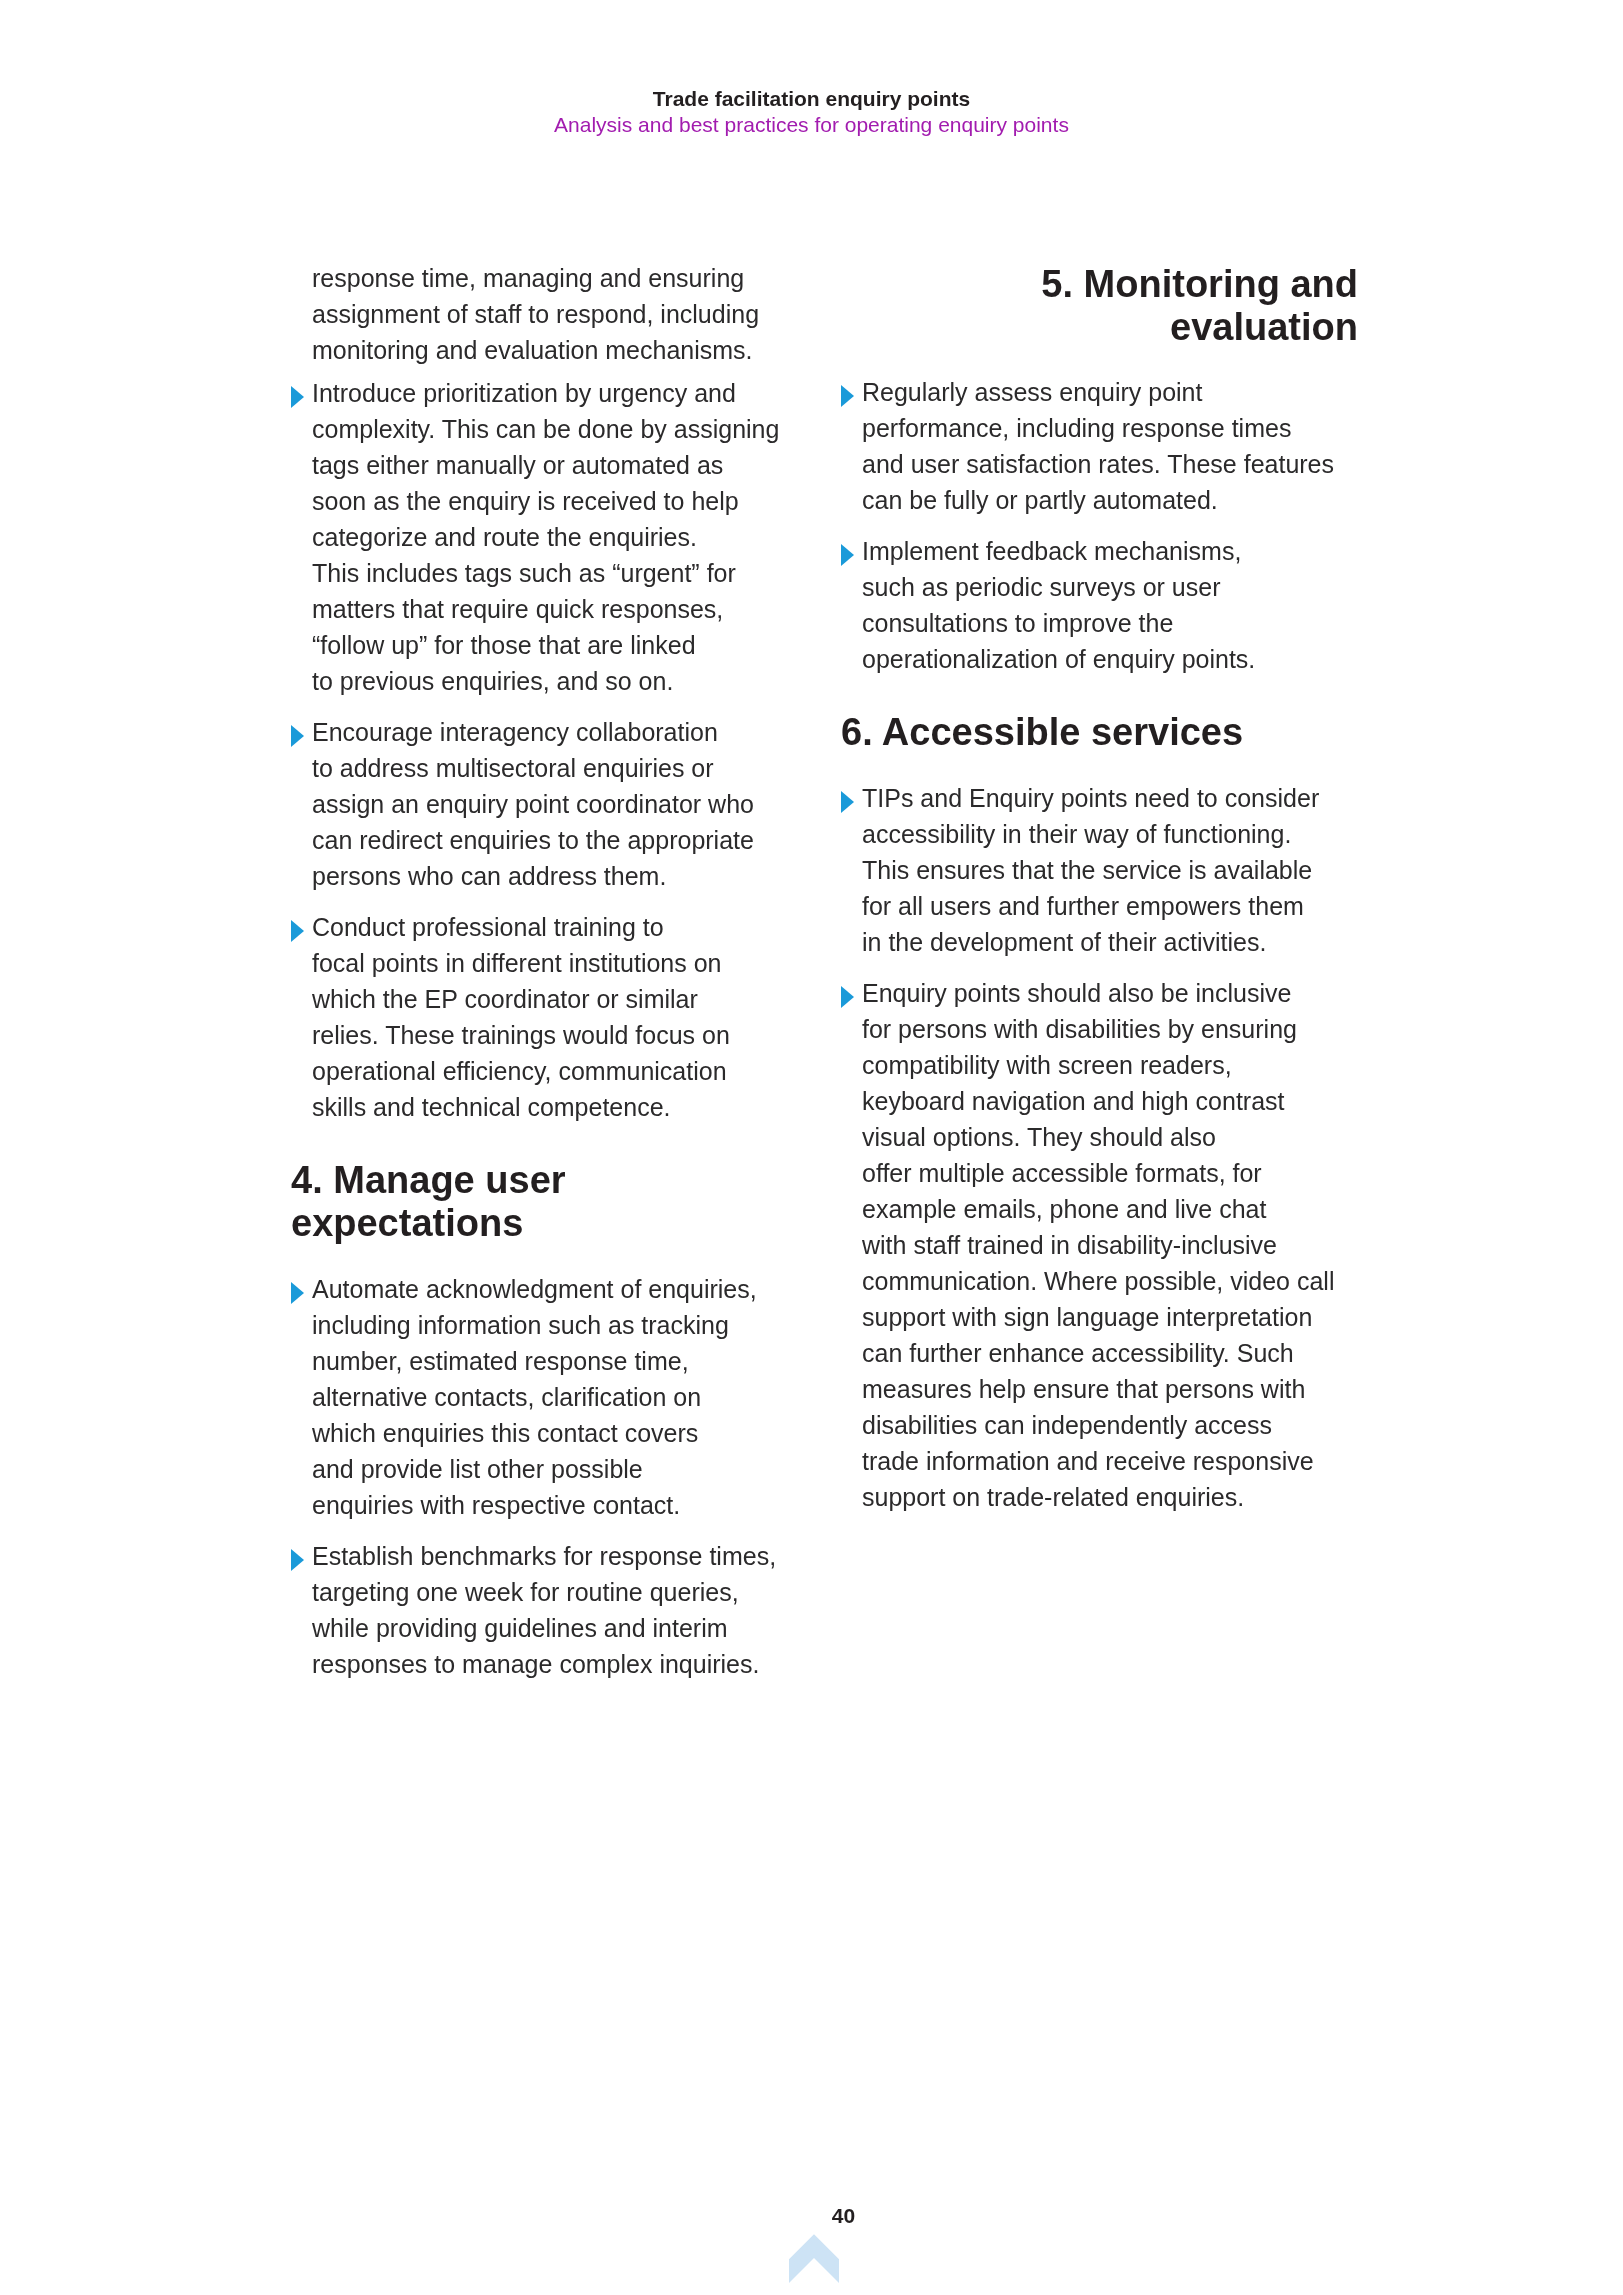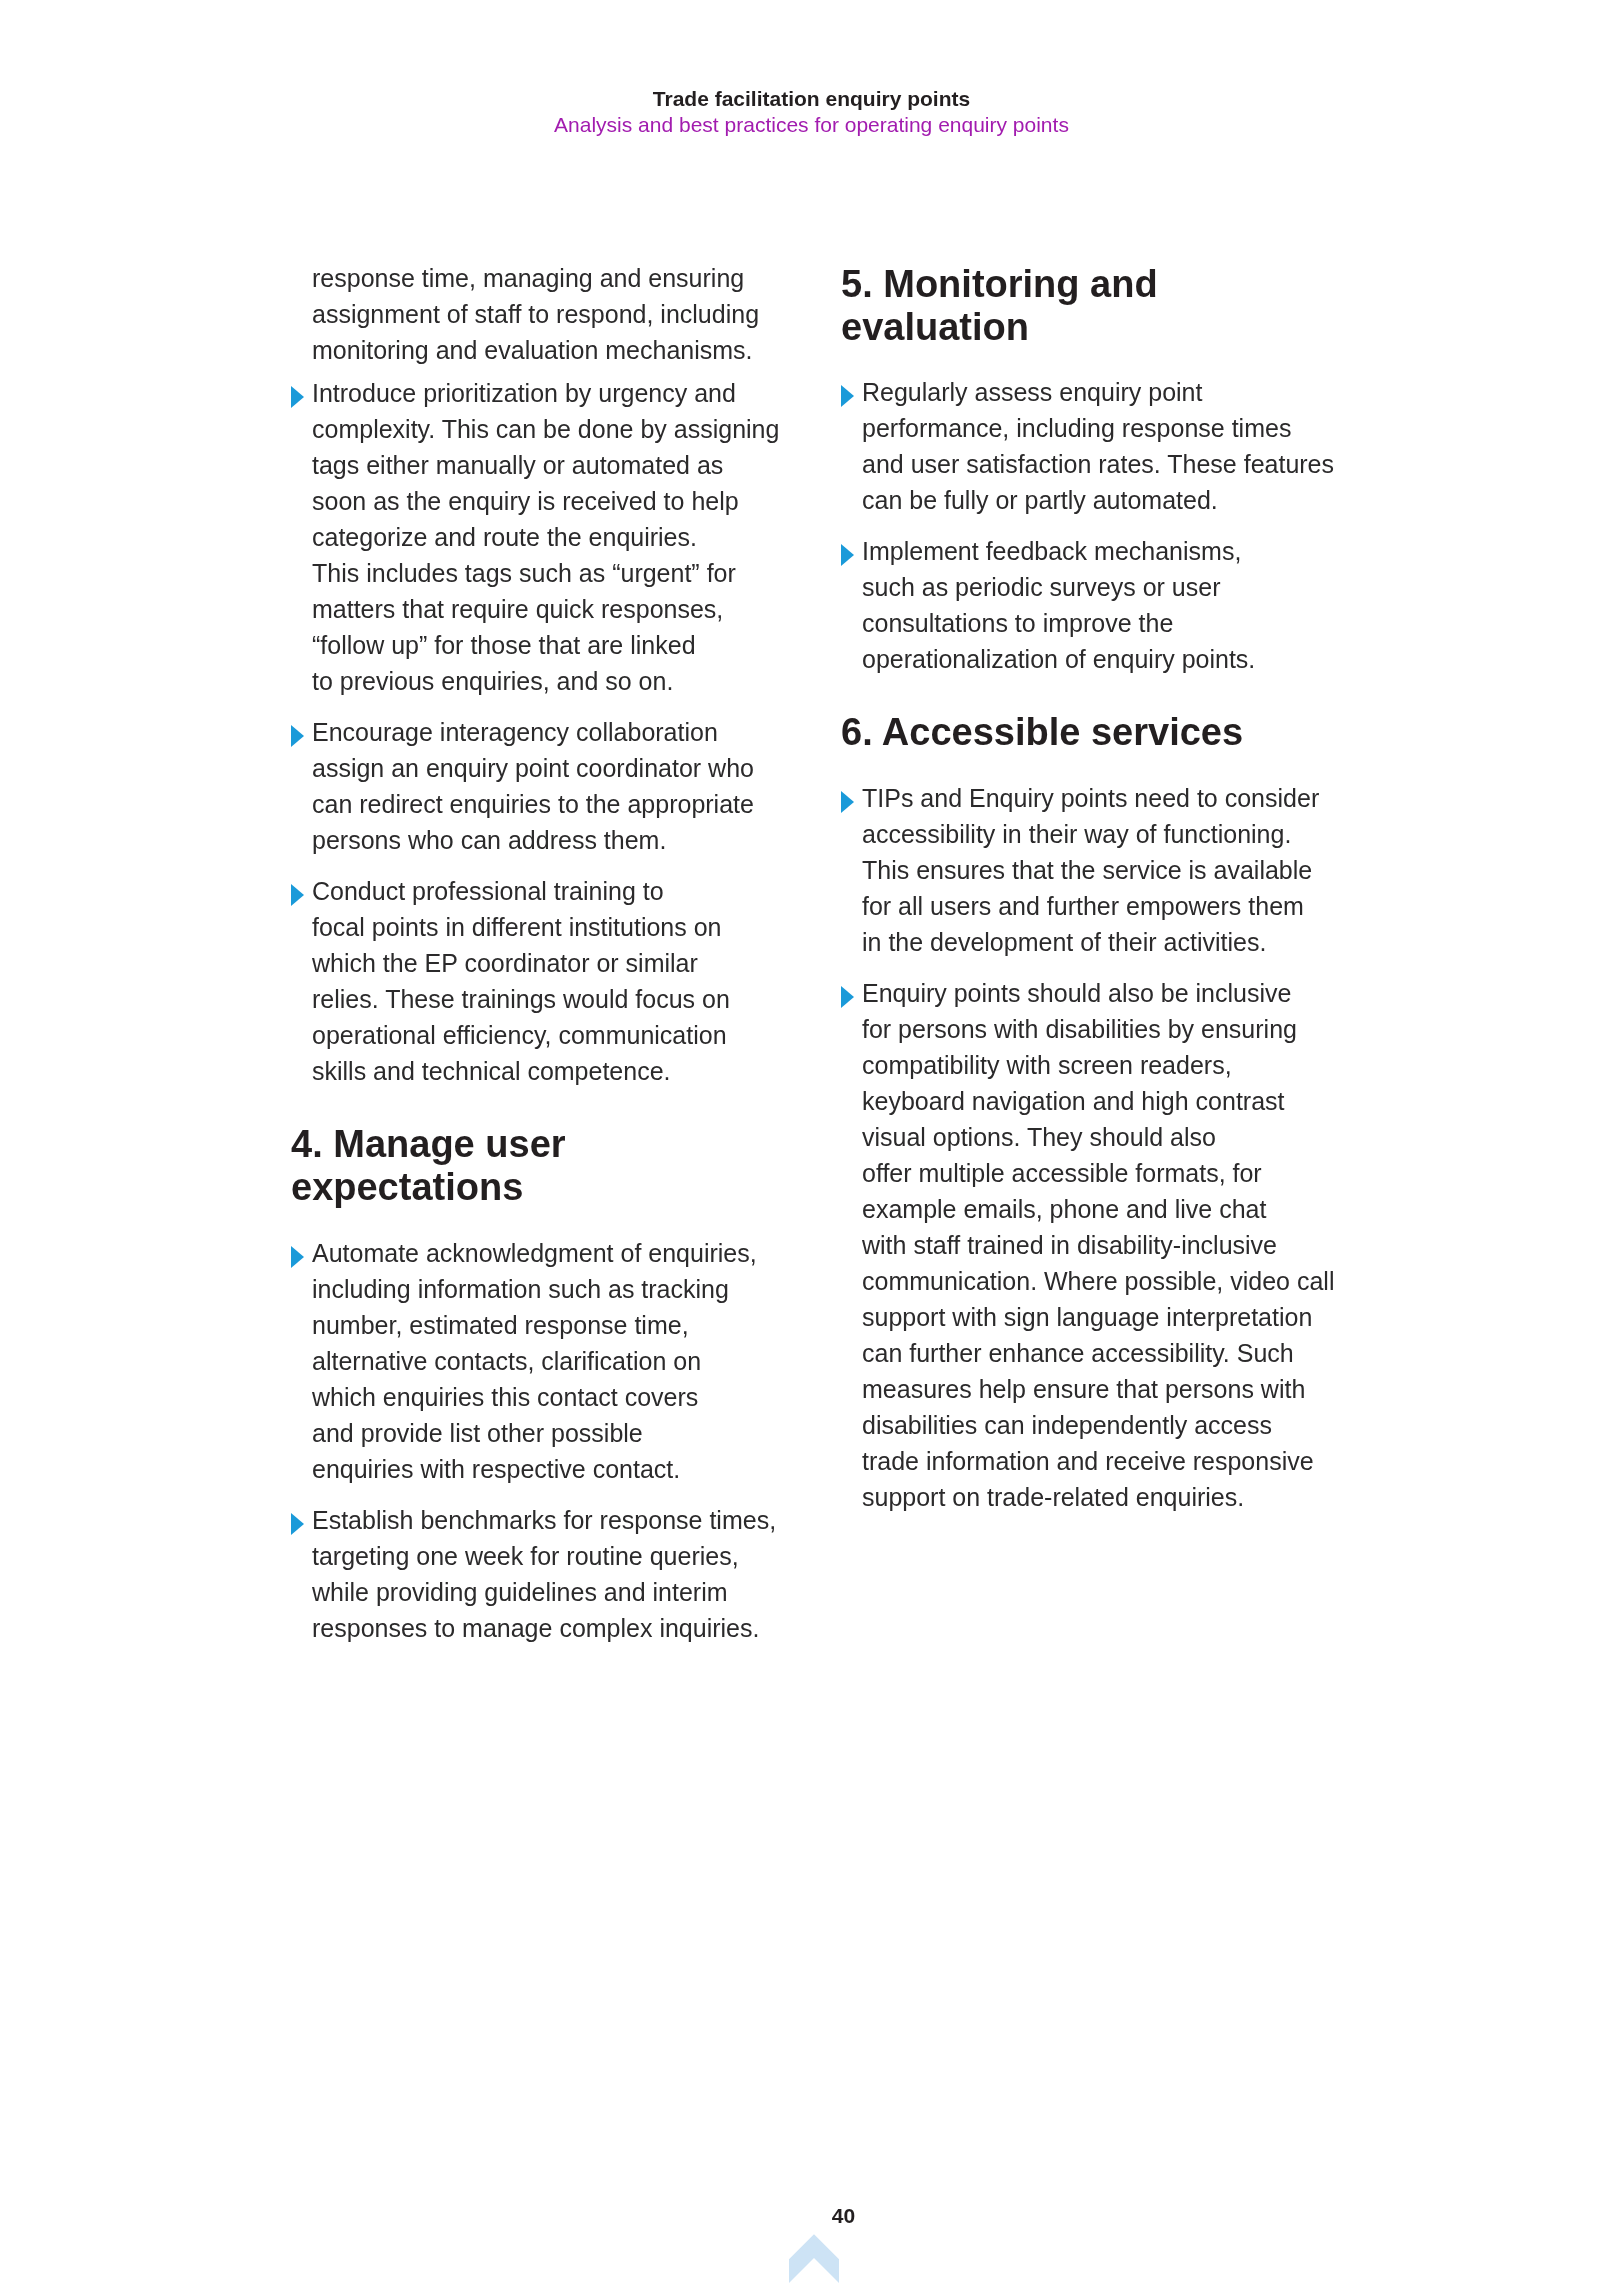--- a/index.html
+++ b/index.html
@@ -67,20 +67,21 @@
     <span class="line">categorize and route the enquiries.</span>
     <span class="line">This includes tags such as “urgent” for</span>
     <span class="line">matters that require quick responses,</span>
     <span class="line">“follow up” for those that are linked</span>
     <span class="line">to previous enquiries, and so on.</span>
   </p>
 
   <p class="para">
     <span class="bullet-icon"></span>
     <span class="line">Encourage interagency collaboration</span>
+    <span class="line">to address multisectoral enquiries or</span>
     <span class="line">assign an enquiry point coordinator who</span>
     <span class="line">can redirect enquiries to the appropriate</span>
     <span class="line">persons who can address them.</span>
   </p>
 
   <p class="para" style="margin-bottom:34px;">
     <span class="bullet-icon"></span>
     <span class="line">Conduct professional training to</span>
     <span class="line">focal points in different institutions on</span>
     <span class="line">which the EP coordinator or similar</span>
@@ -108,21 +109,21 @@
   <p class="para">
     <span class="bullet-icon"></span>
     <span class="line">Establish benchmarks for response times,</span>
     <span class="line">targeting one week for routine queries,</span>
     <span class="line">while providing guidelines and interim</span>
     <span class="line">responses to manage complex inquiries.</span>
   </p>
 </section>
 
 <section class="col right" style="top:263px;">
-  <h2 class="section-heading" style="margin-bottom:25px;">
+  <h2 class="section-heading" style="margin-bottom:25px;text-align:right;">
     <span class="line">5. Monitoring and</span>
     <span class="line">evaluation</span>
   </h2>
 
   <p class="para">
     <span class="bullet-icon"></span>
     <span class="line">Regularly assess enquiry point</span>
     <span class="line">performance, including response times</span>
     <span class="line">and user satisfaction rates. These features</span>
     <span class="line">can be fully or partly automated.</span>

